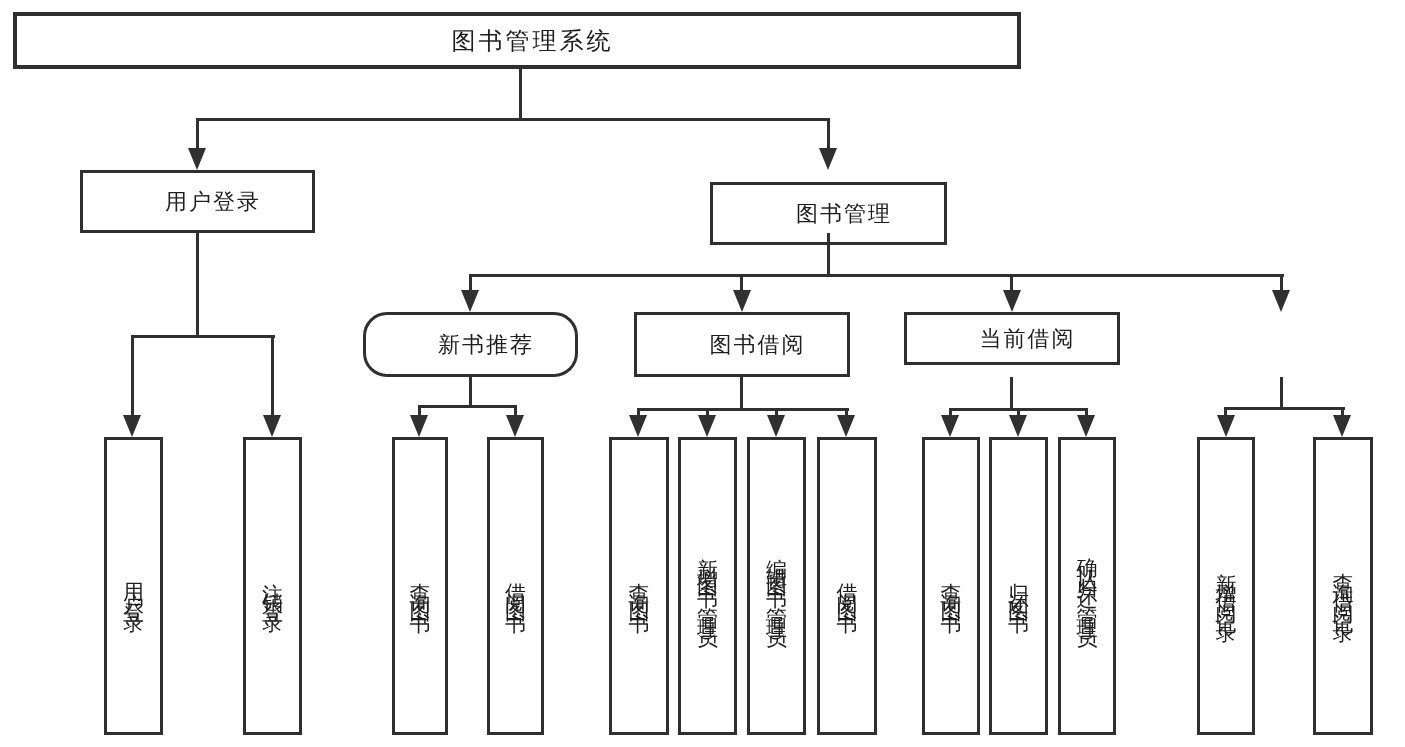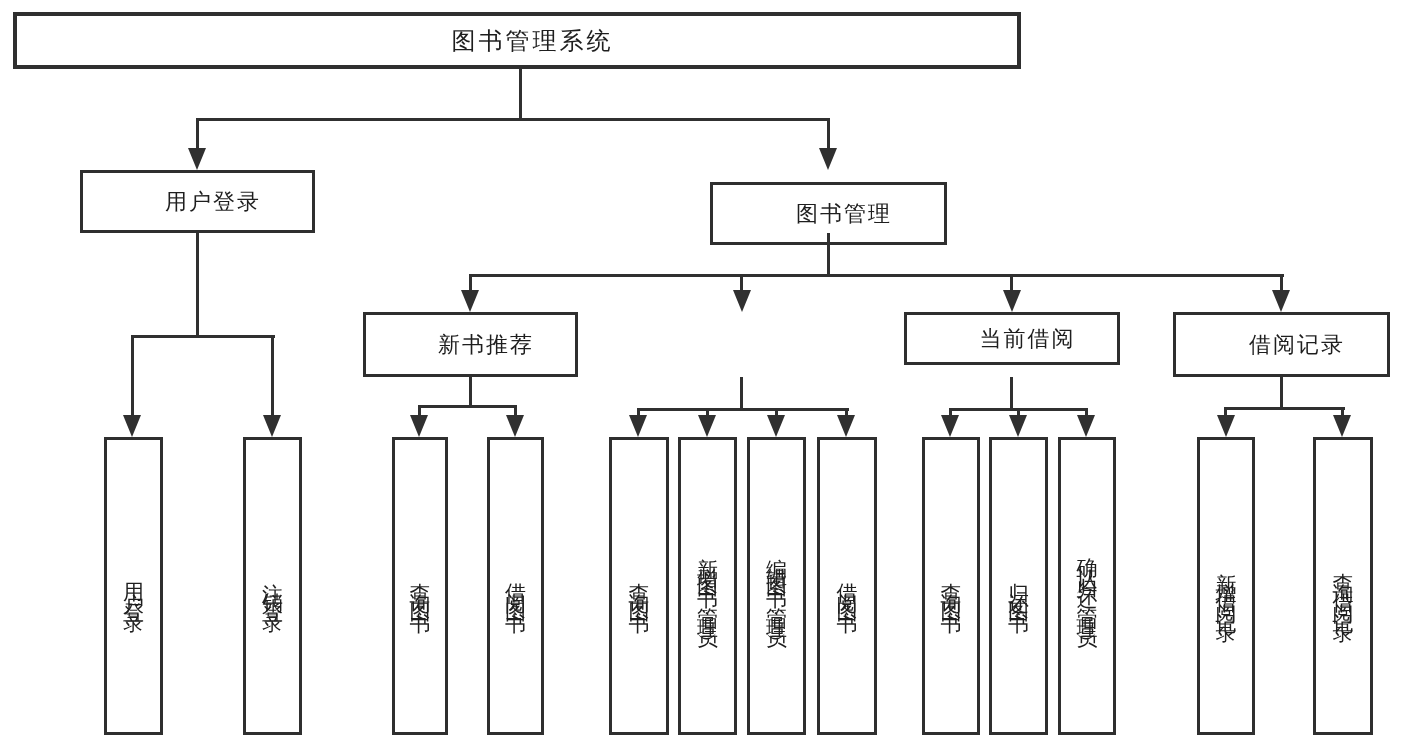--- a/index.html
+++ b/index.html
@@ -38,28 +38,28 @@
     <span>图书管理系统</span>
   </div>
 
   <div class="node hnode" style="left:80px;top:170px;width:235px;height:63px;">
     <span>用户登录</span>
   </div>
   <div class="node hnode" style="left:710px;top:170px;width:237px;height:63px;margin-top:12px;">
     <span>图书管理</span>
   </div>
 
-  <div class="node hnode" style="left:363px;top:312px;width:215px;height:65px;">
+  <div class="node hnode" style="left:363px;top:312px;width:215px;height:65px;border-radius:24px;">
     <span>新书推荐</span>
+  </div>
+  <div class="node hnode" style="left:634px;top:312px;width:216px;height:65px;">
+    <span>图书借阅</span>
   </div>
   <div class="node hnode" style="left:904px;top:312px;width:216px;height:53px;">
     <span>当前借阅</span>
-  </div>
-  <div class="node hnode" style="left:1173px;top:312px;width:217px;height:65px;">
-    <span>借阅记录</span>
   </div>
 
   <div class="node vnode" style="left:104px;top:437px;width:59px;height:298px;">
     <span class="vtext">用户登录</span>
   </div>
   <div class="node vnode" style="left:243px;top:437px;width:59px;height:298px;">
     <span class="vtext">注销登录</span>
   </div>
 
   <div class="node vnode" style="left:392px;top:437px;width:56px;height:298px;">

